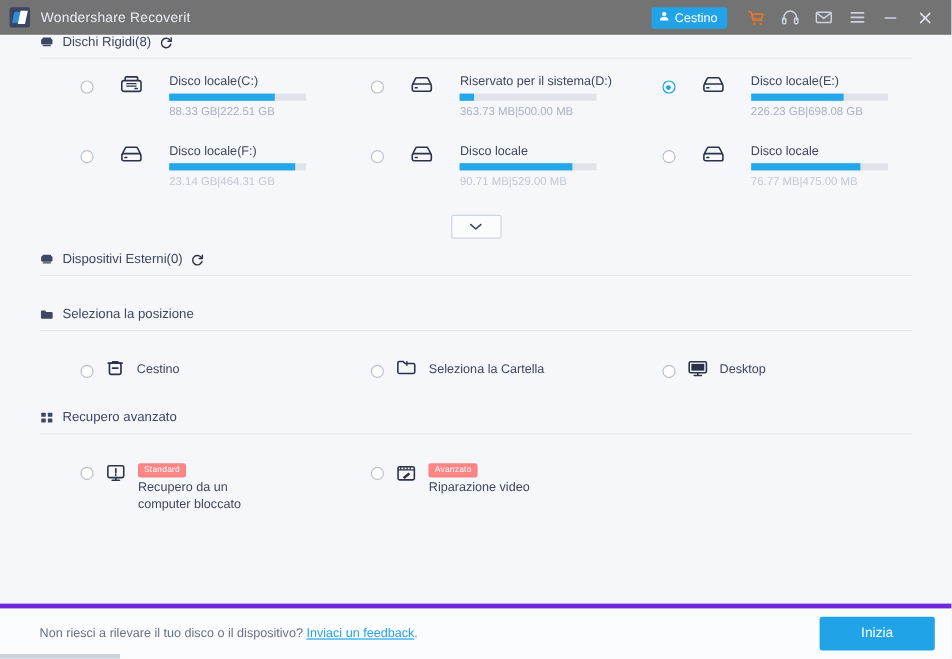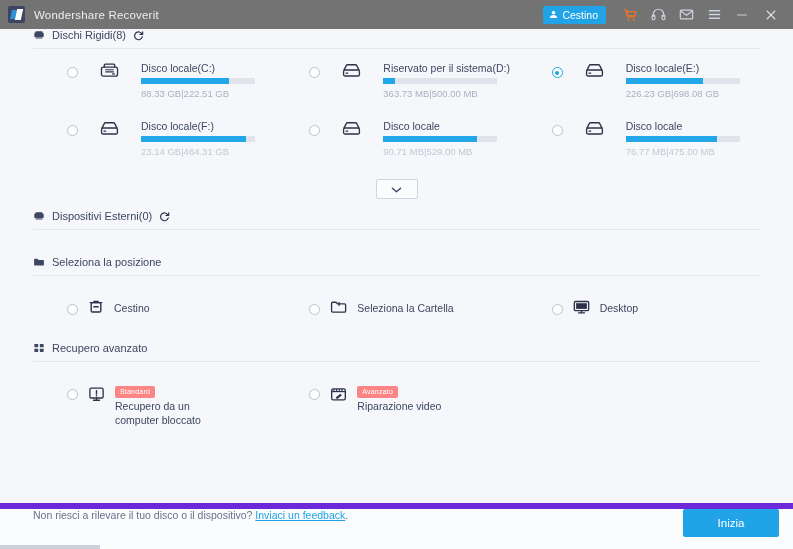--- a/index.html
+++ b/index.html
@@ -191,22 +191,22 @@
   .adv-label {
     font-size: 10.5px; color: #3d4761;
     line-height: 1.3;
     max-width: 120px;
   }
 
   
   .footer {
     height: 46px; min-height: 46px;
     background: #fbfcfd;
-    border-top: 6px solid #6d28d9;
-    display: flex; align-items: flex-start;
+    border-top: 4px solid #6d28d9;
+    display: flex; align-items: center;
     padding: 0 14px 0 33px;
   }
   .footer-text {
     font-size: 10.5px; color: #69718a;
     flex: 1;
   }
   .footer-link {
     color: #21a3e8; text-decoration: underline;
     cursor: pointer;
   }

